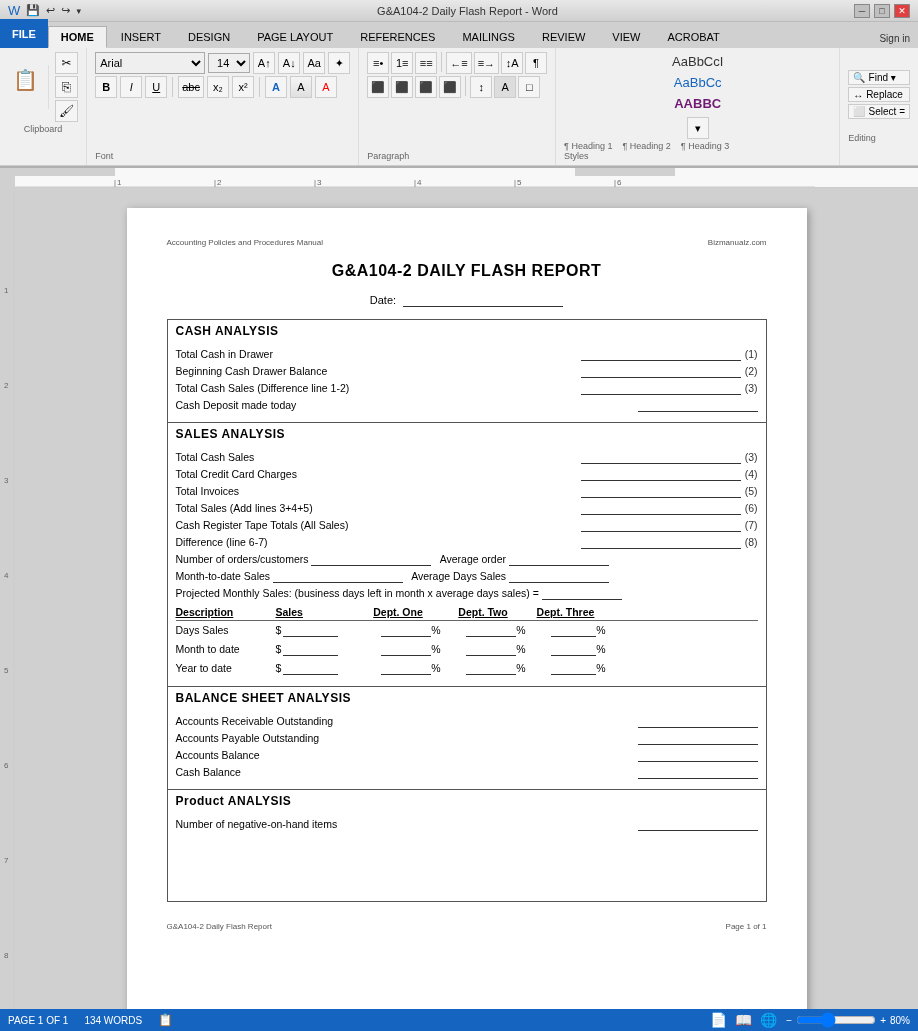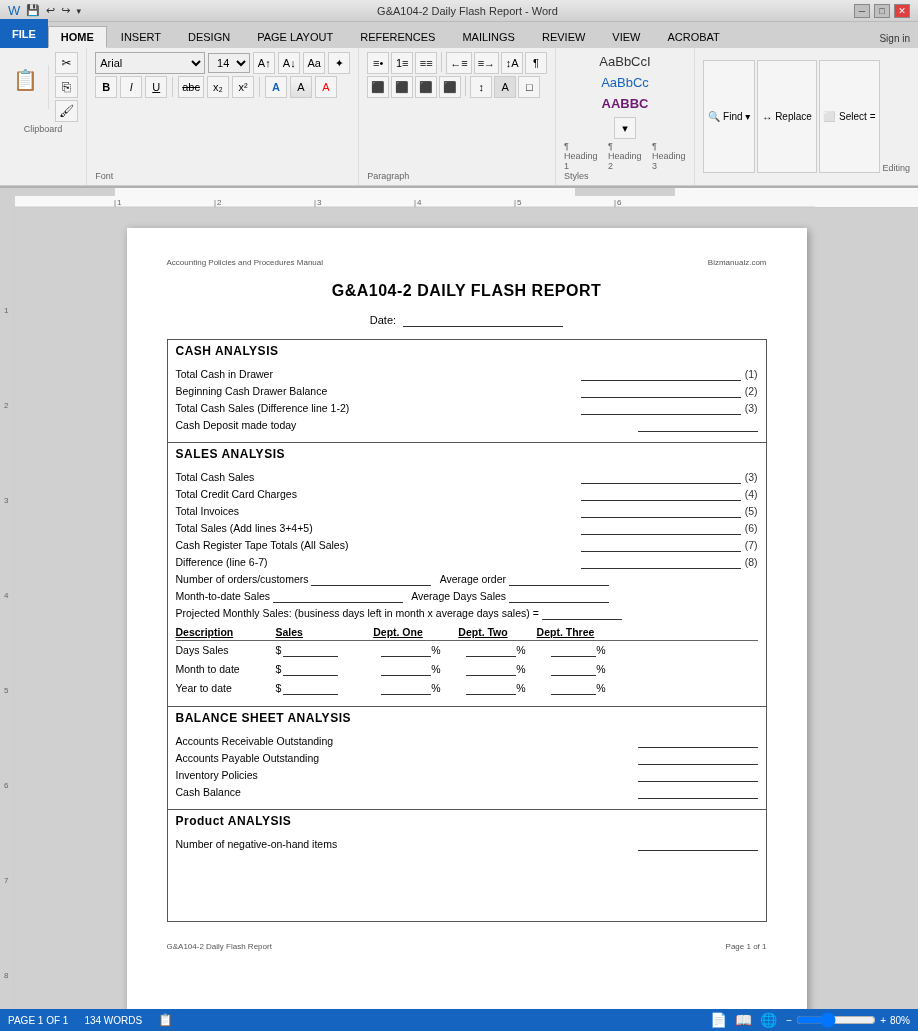--- a/index.html
+++ b/index.html
@@ -189,21 +189,21 @@
         <button class="fmt-btn">▾</button>
       </div>
       <div style="display:flex;gap:10px;font-size:9px;color:#666;">
         <span>¶ Heading 1</span>
         <span>¶ Heading 2</span>
         <span>¶ Heading 3</span>
       </div>
       <span style="font-size:9px;color:#666;margin-top:auto;">Styles</span>
     </div>
 
-    <div style="display:flex;flex-direction:row;padding:12px 8px;gap:2px;">
+    <div style="display:flex;flex-direction:column;padding:22px 8px;gap:2px;">
       <button class="edit-btn">🔍 Find ▾</button>
       <button class="edit-btn">↔ Replace</button>
       <button class="edit-btn">⬜ Select =</button>
       <span style="font-size:9px;color:#666;margin-top:auto;">Editing</span>
     </div>
   </div>
 </div>
 
 <div class="ruler-area">
   <div class="ruler-side"></div>
@@ -401,21 +401,21 @@
         <div class="section-body">
           <div class="form-row">
             <span class="form-row-label">Accounts Receivable Outstanding</span>
             <span class="form-line form-line-medium">&nbsp;</span>
           </div>
           <div class="form-row">
             <span class="form-row-label">Accounts Payable Outstanding</span>
             <span class="form-line form-line-medium">&nbsp;</span>
           </div>
           <div class="form-row">
-            <span class="form-row-label">Inventory Policies</span>
+            <span class="form-row-label">Accounts Balance</span>
             <span class="form-line form-line-medium">&nbsp;</span>
           </div>
           <div class="form-row">
             <span class="form-row-label">Cash Balance</span>
             <span class="form-line form-line-medium">&nbsp;</span>
           </div>
         </div>
       </div>
 
       <div class="section">

